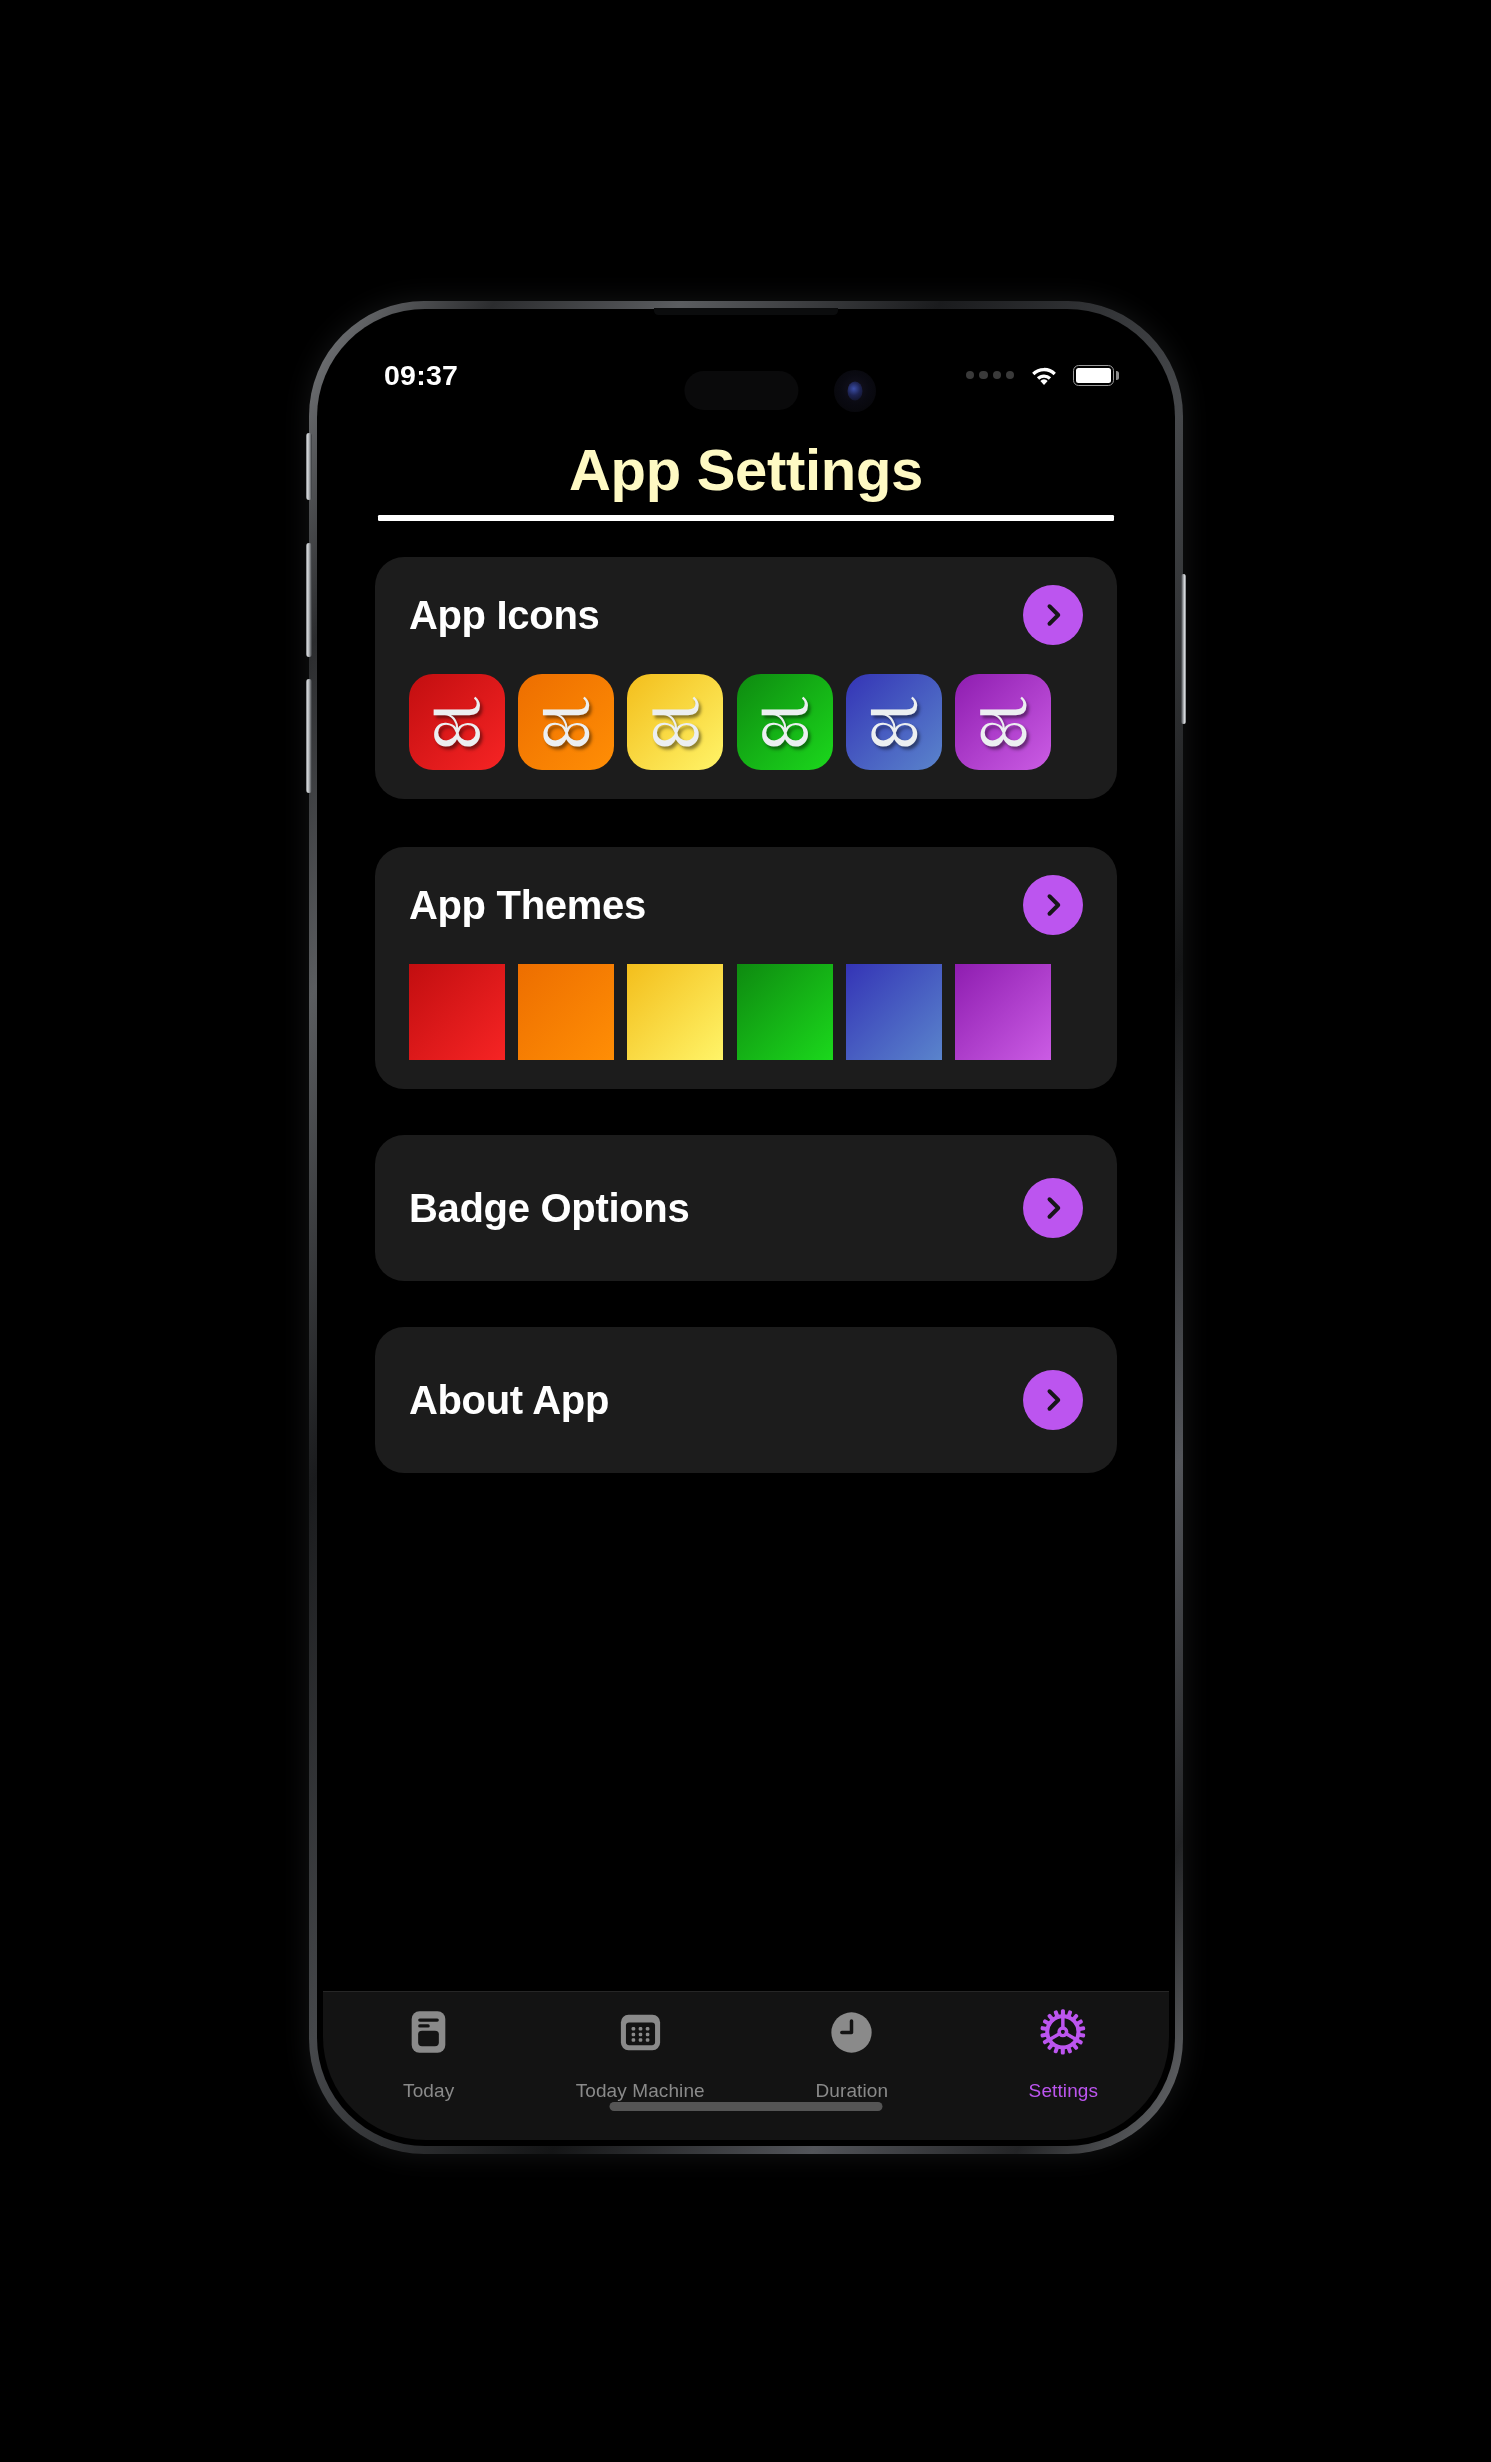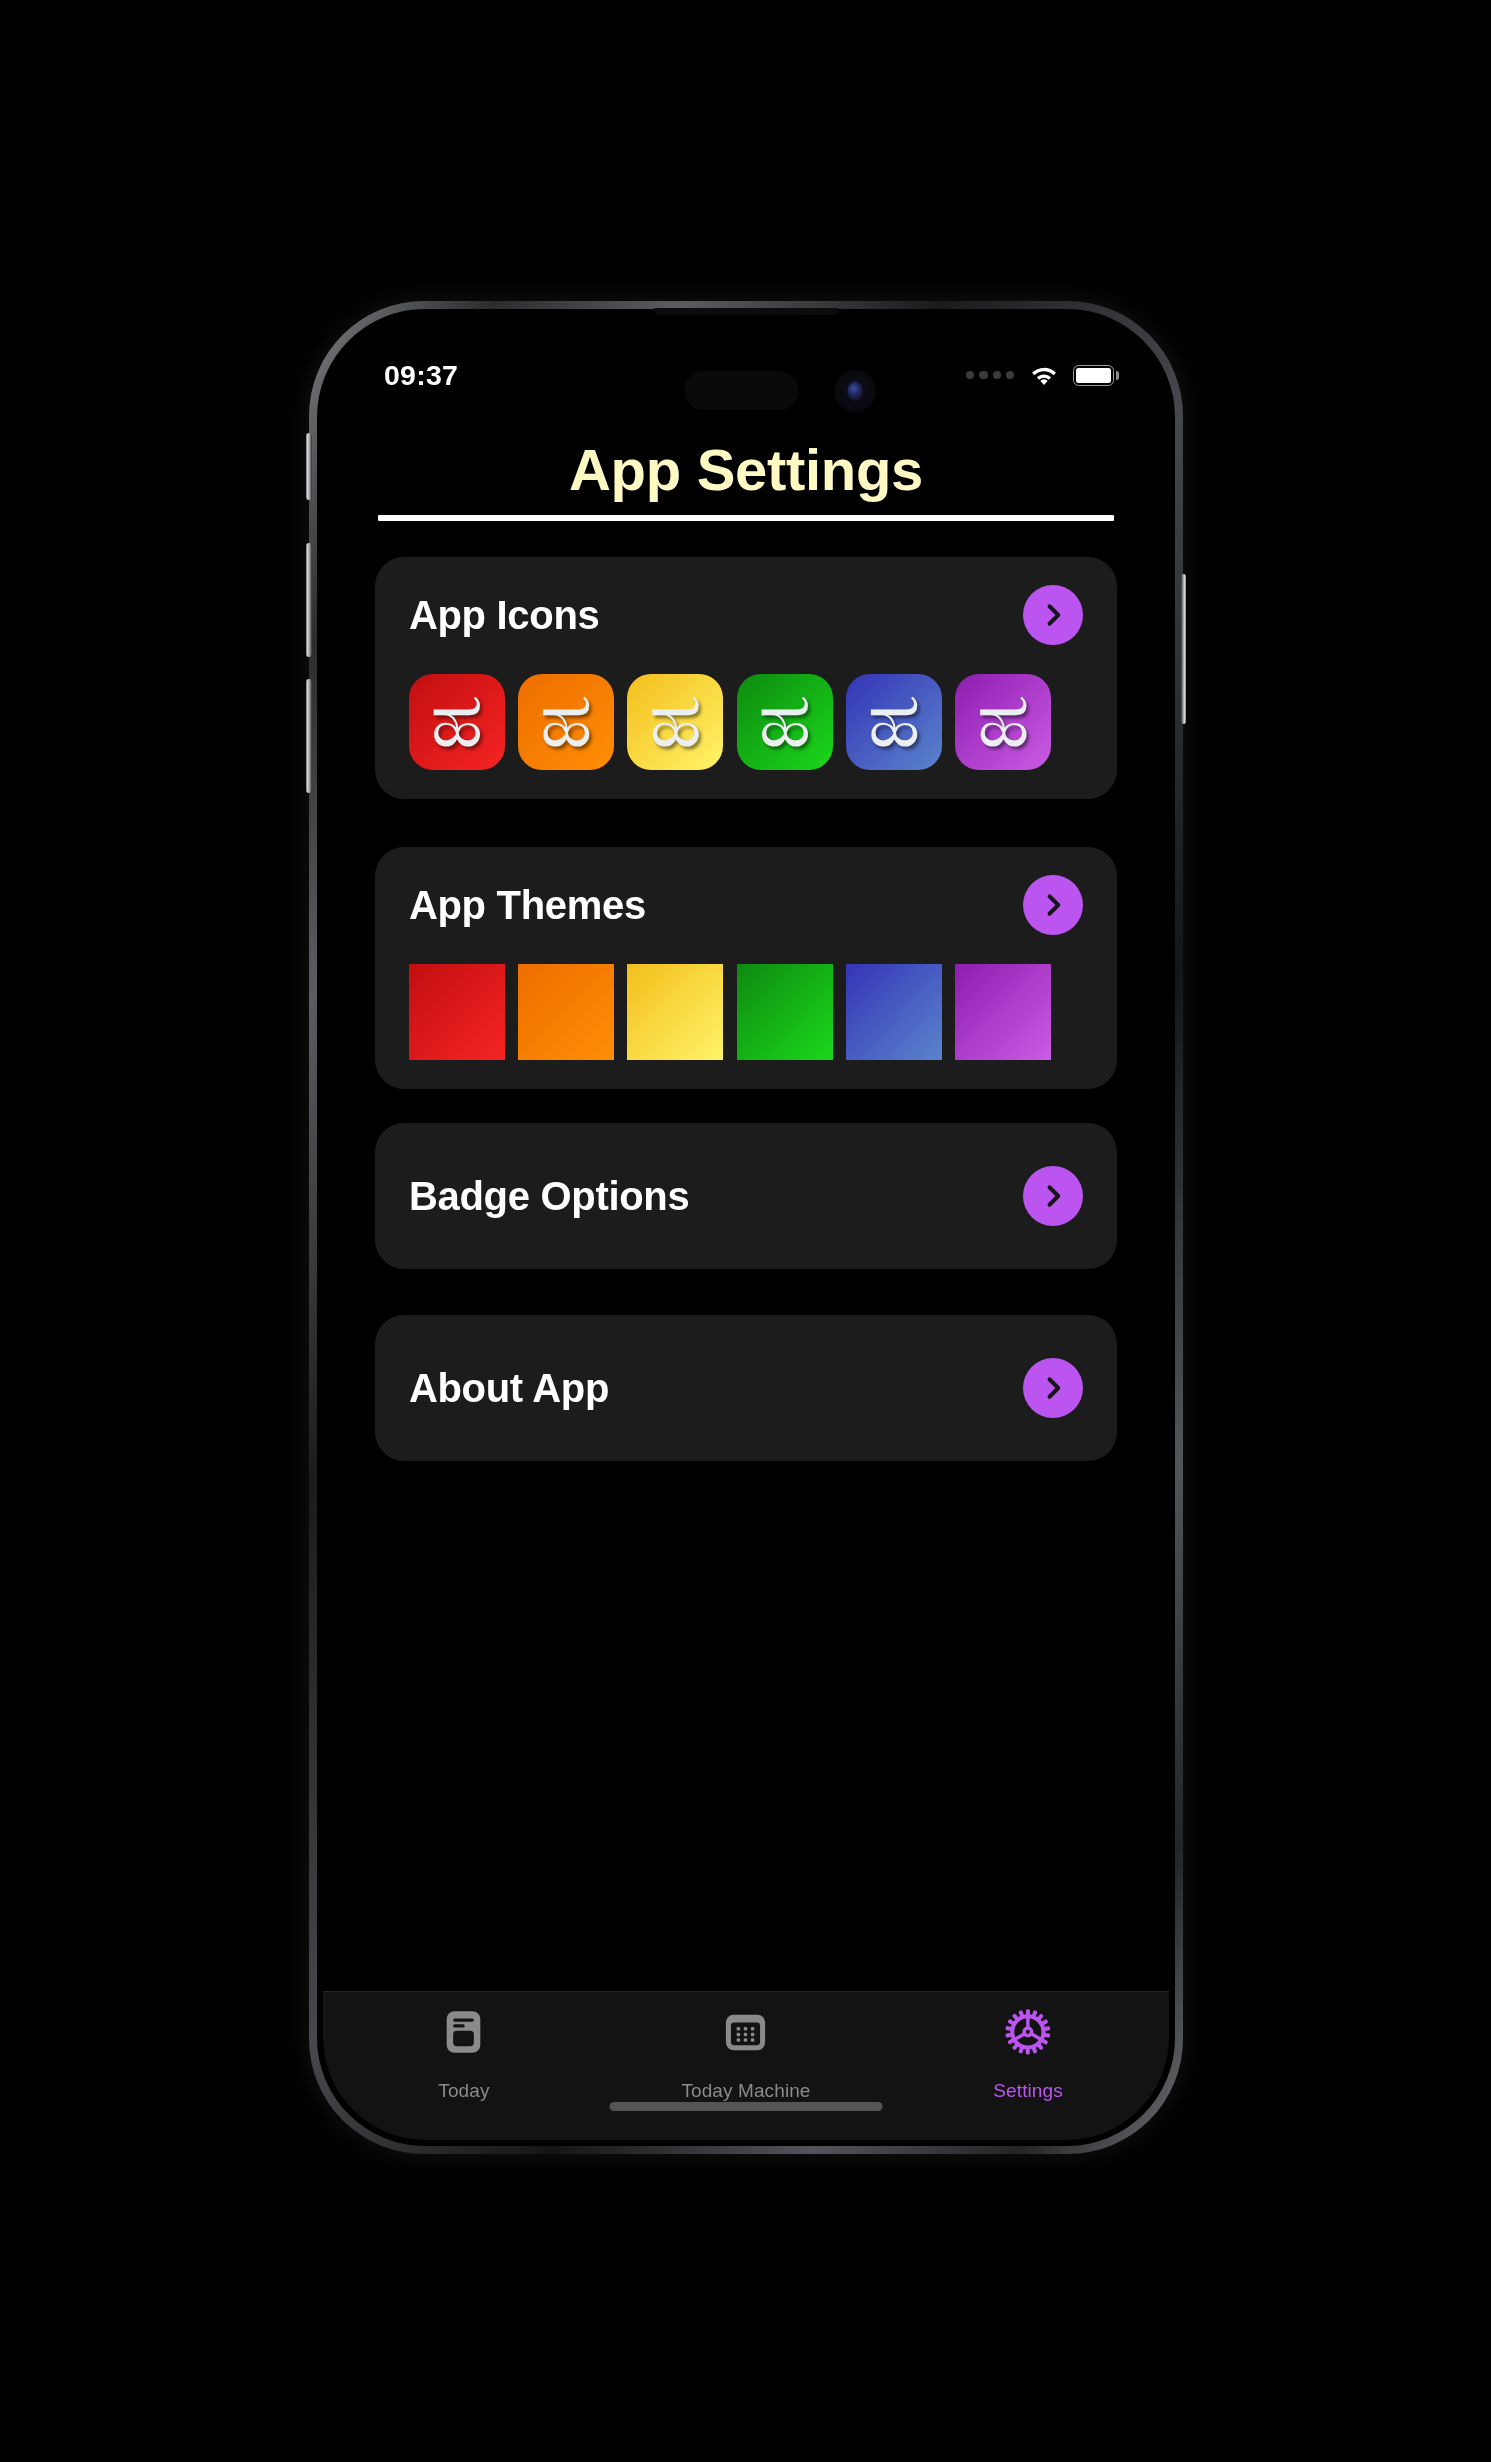--- a/index.html
+++ b/index.html
@@ -277,21 +277,21 @@
               </div>
               <div class="swatch-row">
                 <div class="theme-tile" style="background: linear-gradient(135deg, rgb(194, 14, 16) 0%, rgb(246, 36, 36) 100%);"></div>
                 <div class="theme-tile" style="background: linear-gradient(135deg, rgb(237, 110, 0) 0%, rgb(255, 142, 5) 100%);"></div>
                 <div class="theme-tile" style="background: linear-gradient(135deg, rgb(243, 190, 28) 0%, rgb(255, 244, 104) 100%);"></div>
                 <div class="theme-tile" style="background: linear-gradient(135deg, rgb(14, 138, 16) 0%, rgb(27, 216, 28) 100%);"></div>
                 <div class="theme-tile" style="background: linear-gradient(135deg, rgb(52, 52, 182) 0%, rgb(90, 132, 204) 100%);"></div>
                 <div class="theme-tile" style="background: linear-gradient(135deg, rgb(142, 29, 176) 0%, rgb(203, 92, 228) 100%);"></div>
               </div>
             </div>
-            <div class="card card-row" style="margin-top: 34px; justify-content: flex-end;">
+            <div class="card card-row" style="margin-top: 46px; justify-content: flex-end;">
               <div class="card-head" style="width: 100%;">
                 <div class="card-title">Badge Options</div>
                 <div class="chevron-btn">
                   <svg width="28" height="28" viewBox="0 0 24 24">
                     <path d="M9 4.5 16.5 12 9 19.5" fill="none" stroke="#17161a" stroke-width="3.4" stroke-linecap="round" stroke-linejoin="round"></path>
                   </svg>
                 </div>
               </div>
             </div>
             <div class="card card-row" style="margin-top: 46px;">
@@ -331,20 +331,29 @@
                     <rect x="10" y="15.1" width="2.8" height="2.8" rx="1"></rect>
                     <rect x="15.6" y="15.1" width="2.8" height="2.8" rx="1"></rect>
                     <rect x="21.2" y="15.1" width="2.8" height="2.8" rx="1"></rect>
                     <rect x="10" y="19.6" width="2.8" height="2.8" rx="1"></rect>
                     <rect x="15.6" y="19.6" width="2.8" height="2.8" rx="1"></rect>
                     <rect x="21.2" y="19.6" width="2.8" height="2.8" rx="1"></rect>
                   </g>
                 </svg>
               </div>
               <div class="tab-label">Today Machine</div>
+            </div>
+            <div class="tab">
+              <div class="tab-ic">
+                <svg width="43" height="43" viewBox="0 0 32 32">
+                  <circle cx="16" cy="16" r="15" fill="#8A8A8A"></circle>
+                  <path d="M16 7.5V16H8.8" fill="none" stroke="#131313" stroke-width="2.6" stroke-linecap="round" stroke-linejoin="round"></path>
+                </svg>
+              </div>
+              <div class="tab-label">Duration</div>
             </div>
             <div class="tab active">
               <div class="tab-ic">
                 <svg width="46" height="46" viewBox="0 0 33 33">
                   <rect x="15" y="0.2" width="2.9" height="6.2" rx="1.1" fill="#BC55EF" transform="rotate(0 16.4 16.4)"></rect>
                   <rect x="15" y="0.2" width="2.9" height="6.2" rx="1.1" fill="#BC55EF" transform="rotate(20 16.4 16.4)"></rect>
                   <rect x="15" y="0.2" width="2.9" height="6.2" rx="1.1" fill="#BC55EF" transform="rotate(40 16.4 16.4)"></rect>
                   <rect x="15" y="0.2" width="2.9" height="6.2" rx="1.1" fill="#BC55EF" transform="rotate(60 16.4 16.4)"></rect>
                   <rect x="15" y="0.2" width="2.9" height="6.2" rx="1.1" fill="#BC55EF" transform="rotate(80 16.4 16.4)"></rect>
                   <rect x="15" y="0.2" width="2.9" height="6.2" rx="1.1" fill="#BC55EF" transform="rotate(100 16.4 16.4)"></rect>

